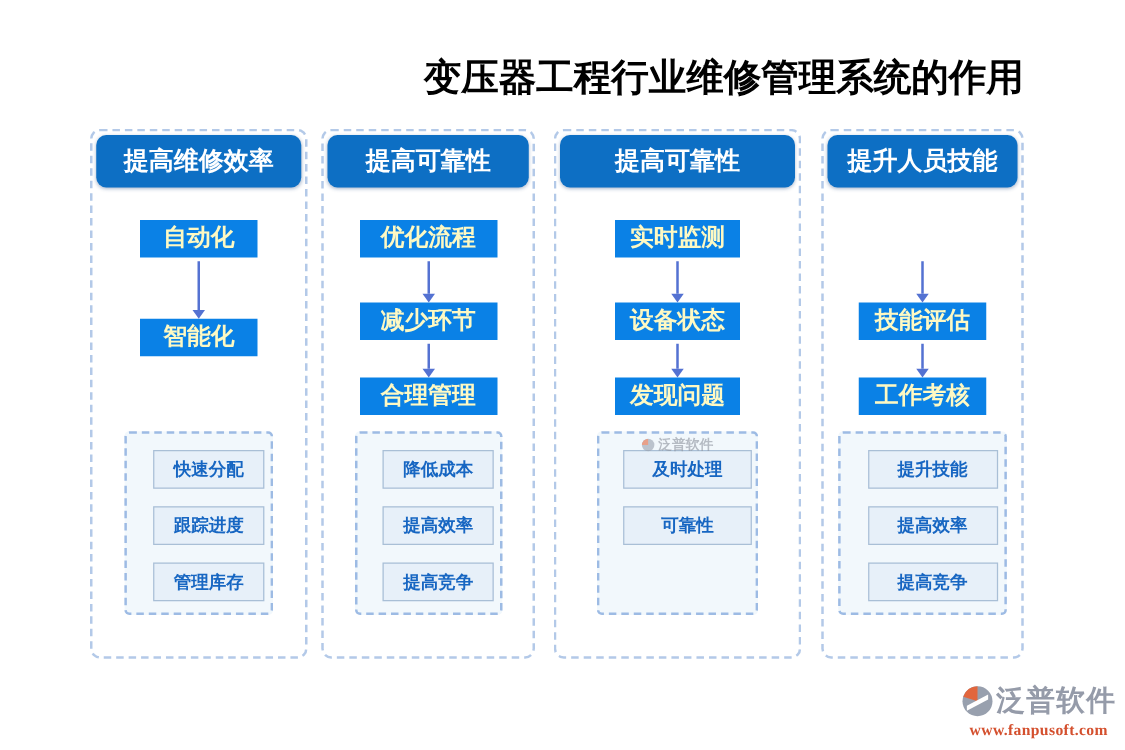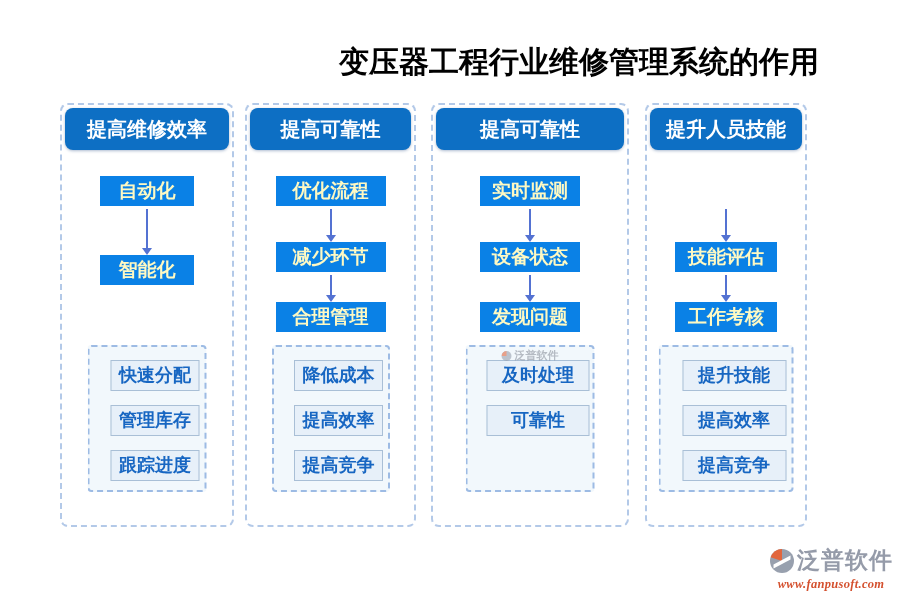--- a/index.html
+++ b/index.html
@@ -5,21 +5,21 @@
   html,body{margin:0;padding:0;}
   body{
     width:900px;height:600px;position:relative;overflow:hidden;
     background:#ffffff;font-family:"Liberation Sans",sans-serif;
   }
   .title{
     position:absolute;top:42px;left:72px;width:747px;
     text-align:right;font-size:30px;font-weight:bold;color:#000;
     white-space:nowrap;
   }
-  .columns{position:absolute;left:60px;top:103px;display:flex;}
+  .columns{position:absolute;left:72px;top:103px;display:flex;}
   .column{
     position:relative;height:424px;box-sizing:border-box;
     border:2px dashed #b3c9e8;border-radius:8px;background:#fff;
   }
   .c1{width:174px;margin-right:11px}
   .c2{width:171px;margin-right:15px}
   .c3{width:198px;margin-right:16px}
   .c4{width:162px}
   .col-header{
     position:absolute;top:3px;left:3px;right:3px;height:42px;line-height:42px;
@@ -43,57 +43,57 @@
   .sub{
     position:absolute;top:240px;left:50%;transform:translateX(-50%);
     height:147px;box-sizing:border-box;border:2px dashed #9dbbe4;border-radius:4px;
     background:#f2f8fc;display:flex;flex-direction:column;align-items:center;
     padding-top:13px;gap:14px;
   }
   .c1 .sub{width:119px}.c2 .sub{width:118px}.c3 .sub{width:129px}.c4 .sub{width:135px}
   .light-box{
     height:31px;line-height:29px;box-sizing:border-box;flex:0 0 auto;
     background:#e7f0f9;border:1px solid #a9bfd6;color:#1766c2;
-    font-size:18px;font-weight:bold;text-align:center;white-space:nowrap;
+    font-size:14px;font-weight:bold;text-align:center;white-space:nowrap;
     padding:0 6px;min-width:89px;margin-left:16px;
   }
   .c3 .light-box{min-width:103px}.c4 .light-box{min-width:104px}
   .watermark{
     position:absolute;top:1px;left:0;right:0;display:flex;justify-content:center;
     align-items:center;gap:3px;font-size:11px;color:#8d939e;opacity:.6;
     pointer-events:none;font-weight:bold;
   }
   .wm-icon{width:10px;height:10px;border-radius:50%;background:#98a0ae;
     position:relative;overflow:hidden;flex:0 0 auto;}
   .wm-icon::before{content:"";position:absolute;left:0;top:0;width:5px;height:5px;
     background:#e2663d;border-top-left-radius:10px;}
   .footer{position:absolute;right:7px;bottom:8px;text-align:center;}
   .brand-row{display:flex;align-items:center;justify-content:flex-end;gap:2px;}
   .brand-name{font-size:23px;font-weight:bold;color:#959ba9;letter-spacing:1px;white-space:nowrap;}
   .brand-url{
     font-size:12.5px;color:#d4502e;font-family:"Liberation Serif",serif;
-    font-weight:bold;letter-spacing:.3px;margin-top:1px;white-space:nowrap;font-style:italic;
+    font-weight:bold;letter-spacing:.3px;margin-top:1px;white-space:nowrap;
   }
 </style>
 </head>
 <body>
 
 <div class="title">变压器工程行业维修管理系统的作用</div>
 
 <div class="columns">
 
   <section class="column c1">
     <div class="col-header">提高维修效率</div>
     <div class="flow-box fb1">自动化</div>
     <div class="arrow a1"></div>
     <div class="flow-box fb2">智能化</div>
     <div class="sub">
       <div class="light-box">快速分配</div>
+      <div class="light-box">跟踪进度</div>
       <div class="light-box">管理库存</div>
-      <div class="light-box">跟踪进度</div>
     </div>
   </section>
 
   <section class="column c2">
     <div class="col-header">提高可靠性</div>
     <div class="flow-box fb1">优化流程</div>
     <div class="arrow a1"></div>
     <div class="flow-box fb2">减少环节</div>
     <div class="arrow a2"></div>
     <div class="flow-box fb3">合理管理</div>

